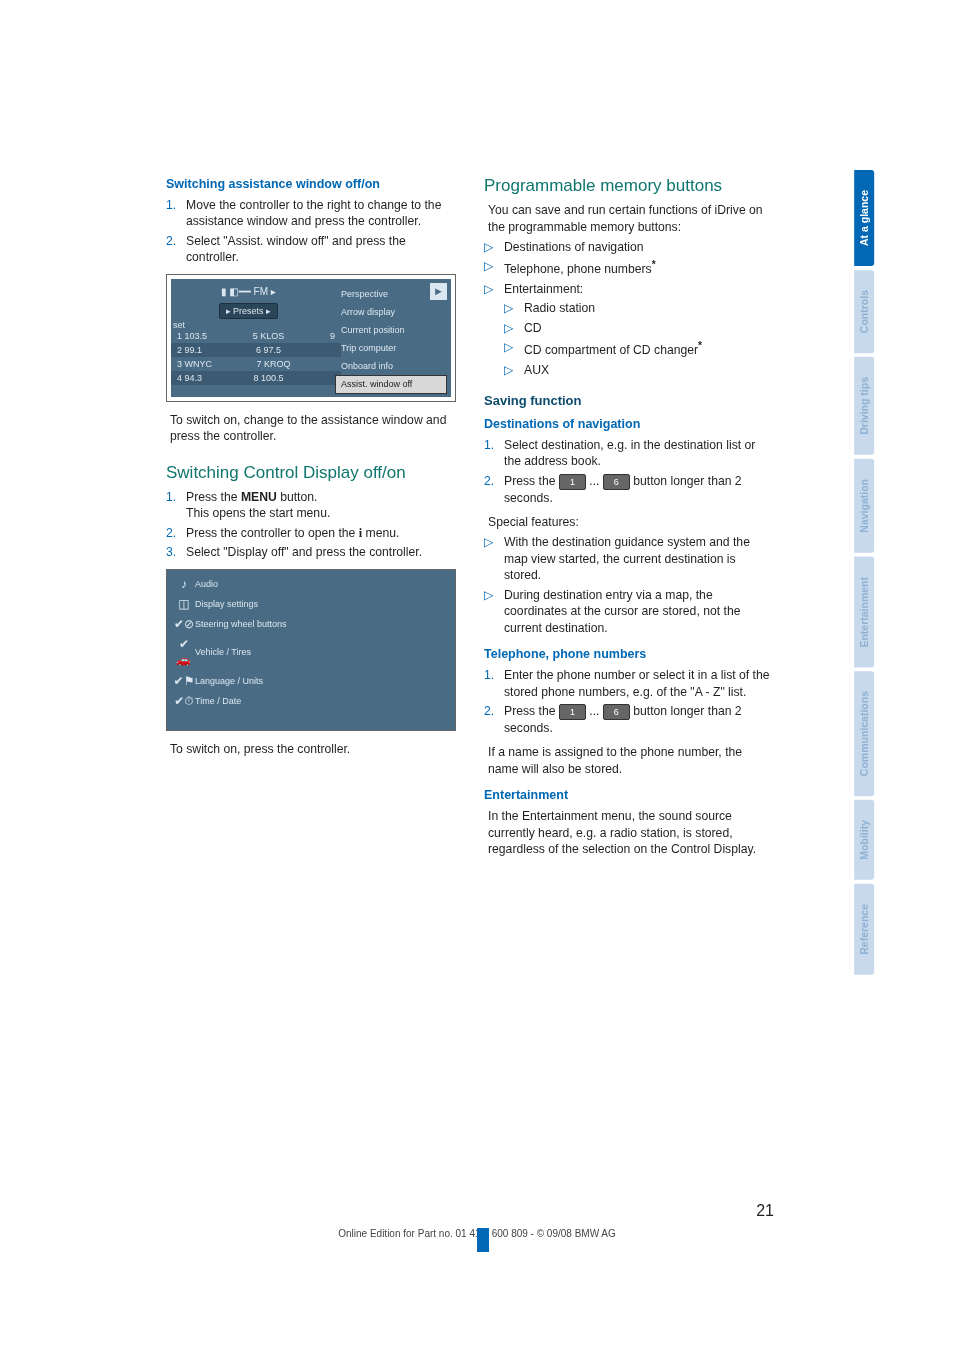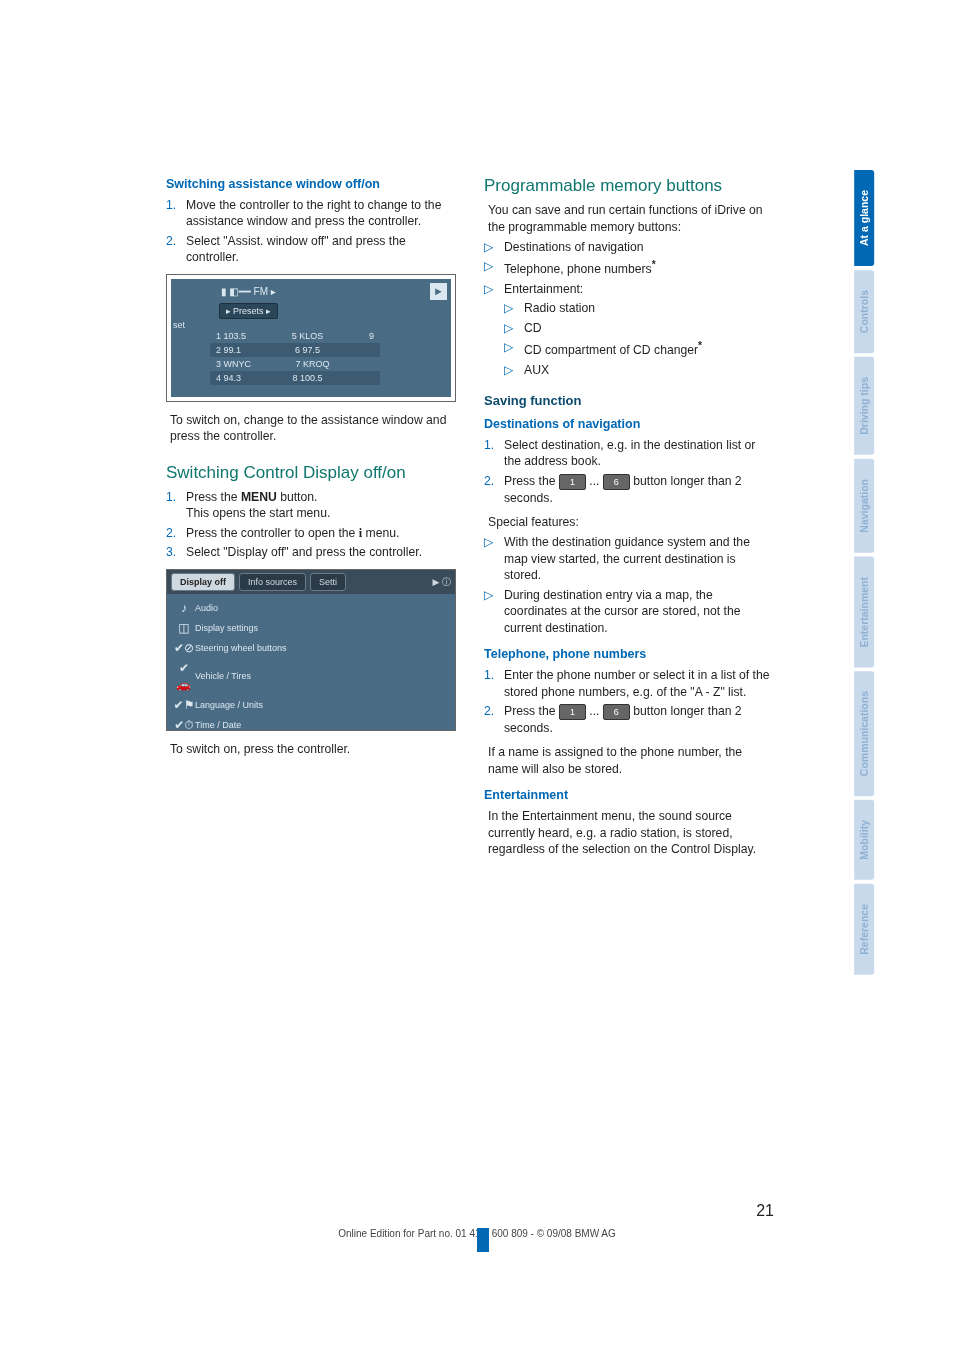--- a/index.html
+++ b/index.html
@@ -21,21 +21,21 @@
   sup.ast{font-weight:bold;}
   .fig{border:1px solid #666;margin:6px 0 10px 0;padding:4px;box-sizing:border-box;}
   .fig .inner{background:#4a6b84;position:relative;color:#dbe7f0;font-size:9px;}
   .fig1{height:118px;}
   .fig1 .barrow{position:absolute;right:4px;top:4px;width:15px;height:15px;border:1px solid #dbe7f0;background:#dbe7f0;color:#4a6b84;text-align:center;line-height:15px;font-size:11px;}
   .fig1 .top{position:absolute;top:6px;left:50px;font-size:10px;}
   .fig1 .presets{position:absolute;top:24px;left:48px;background:#2b4559;color:#dbe7f0;padding:1px 6px;border-radius:2px;border:1px solid #1c3040;}
   .fig1 .rightcol{position:absolute;right:4px;top:6px;width:112px;}
   .fig1 .rightcol div{padding:2px 5px;border:1px solid transparent;}
   .fig1 .rightcol .sel{background:#d8d8d8;color:#222;border:1px solid #333;}
-  .fig1 .leftcol{position:absolute;left:0;top:50px;width:170px;padding-left:39px;}
+  .fig1 .leftcol{position:absolute;left:0;top:50px;width:170px;}
   .fig1 .leftcol .row{display:flex;justify-content:space-between;padding:1px 6px;}
   .fig1 .leftcol .row.alt{background:#3c5a71;align-items:center;}
   .fig1 .setlbl{position:absolute;left:2px;top:40px;font-size:9px;}
   .fig2{height:160px;font-size:11px;color:#cfd8df;}
   .fig2 .tabrow{display:flex;align-items:center;background:#3a4b5a;padding:3px 4px;}
   .fig2 .tab{background:#2b3a47;border:1px solid #6a7a88;border-radius:3px;padding:2px 8px;margin-right:4px;color:#cfd8df;}
   .fig2 .tab.sel{background:#cfd8df;color:#222;font-weight:bold;}
   .fig2 .chev{margin-left:auto;color:#cfd8df;}
   .fig2 .menu{padding:4px 2px;}
   .fig2 .mitem{display:flex;align-items:center;padding:2px 4px;}
@@ -104,20 +104,28 @@
                 <span>3 WNYC</span>
                 <span>7 KROQ</span>
                 <span></span>
               </div>
               <div class="row alt">
                 <span>4 94.3</span>
                 <span>8 100.5</span>
                 <span></span>
               </div>
             </div>
+          <div class="rightcol" id="fig1-right">
+              <div>Perspective</div>
+              <div>Arrow display</div>
+              <div>Current position</div>
+              <div>Trip computer</div>
+              <div>Onboard info</div>
+              <div class="sel">Assist. window off</div>
+            </div>
         </div>
       </div>
 
       <p>To switch on, change to the assistance window and press the controller.</p>
 
       <h2 class="blue" style="margin-top:18px">Switching Control Display off/on</h2>
       <ol class="ol-step" id="steps-display">
           <li>
             <span class="num">1.</span>
             <span>Press the <span class="menub">MENU</span> button.<br>This opens the start menu.</span>
@@ -127,26 +135,20 @@
             <span>Press the controller to open the <span class="iinfo">i</span> menu.</span>
           </li>
           <li>
             <span class="num">3.</span>
             <span>Select "Display off" and press the controller.</span>
           </li>
         </ol>
 
       <div class="fig" style="padding:0">
         <div class="inner fig2">
-          <div class="tabrow" id="fig2-tabs">
-              <span class="tab sel">Display off</span>
-              <span class="tab">Info sources</span>
-              <span class="tab">Setti</span>
-              <span class="chev">▶  ⓘ</span>
-            </div>
           <div class="menu" id="fig2-menu">
               <div class="mitem">
                 <span class="ico">♪</span>
                 <span>Audio</span>
               </div>
               <div class="mitem">
                 <span class="ico">◫</span>
                 <span>Display settings</span>
               </div>
               <div class="mitem">

